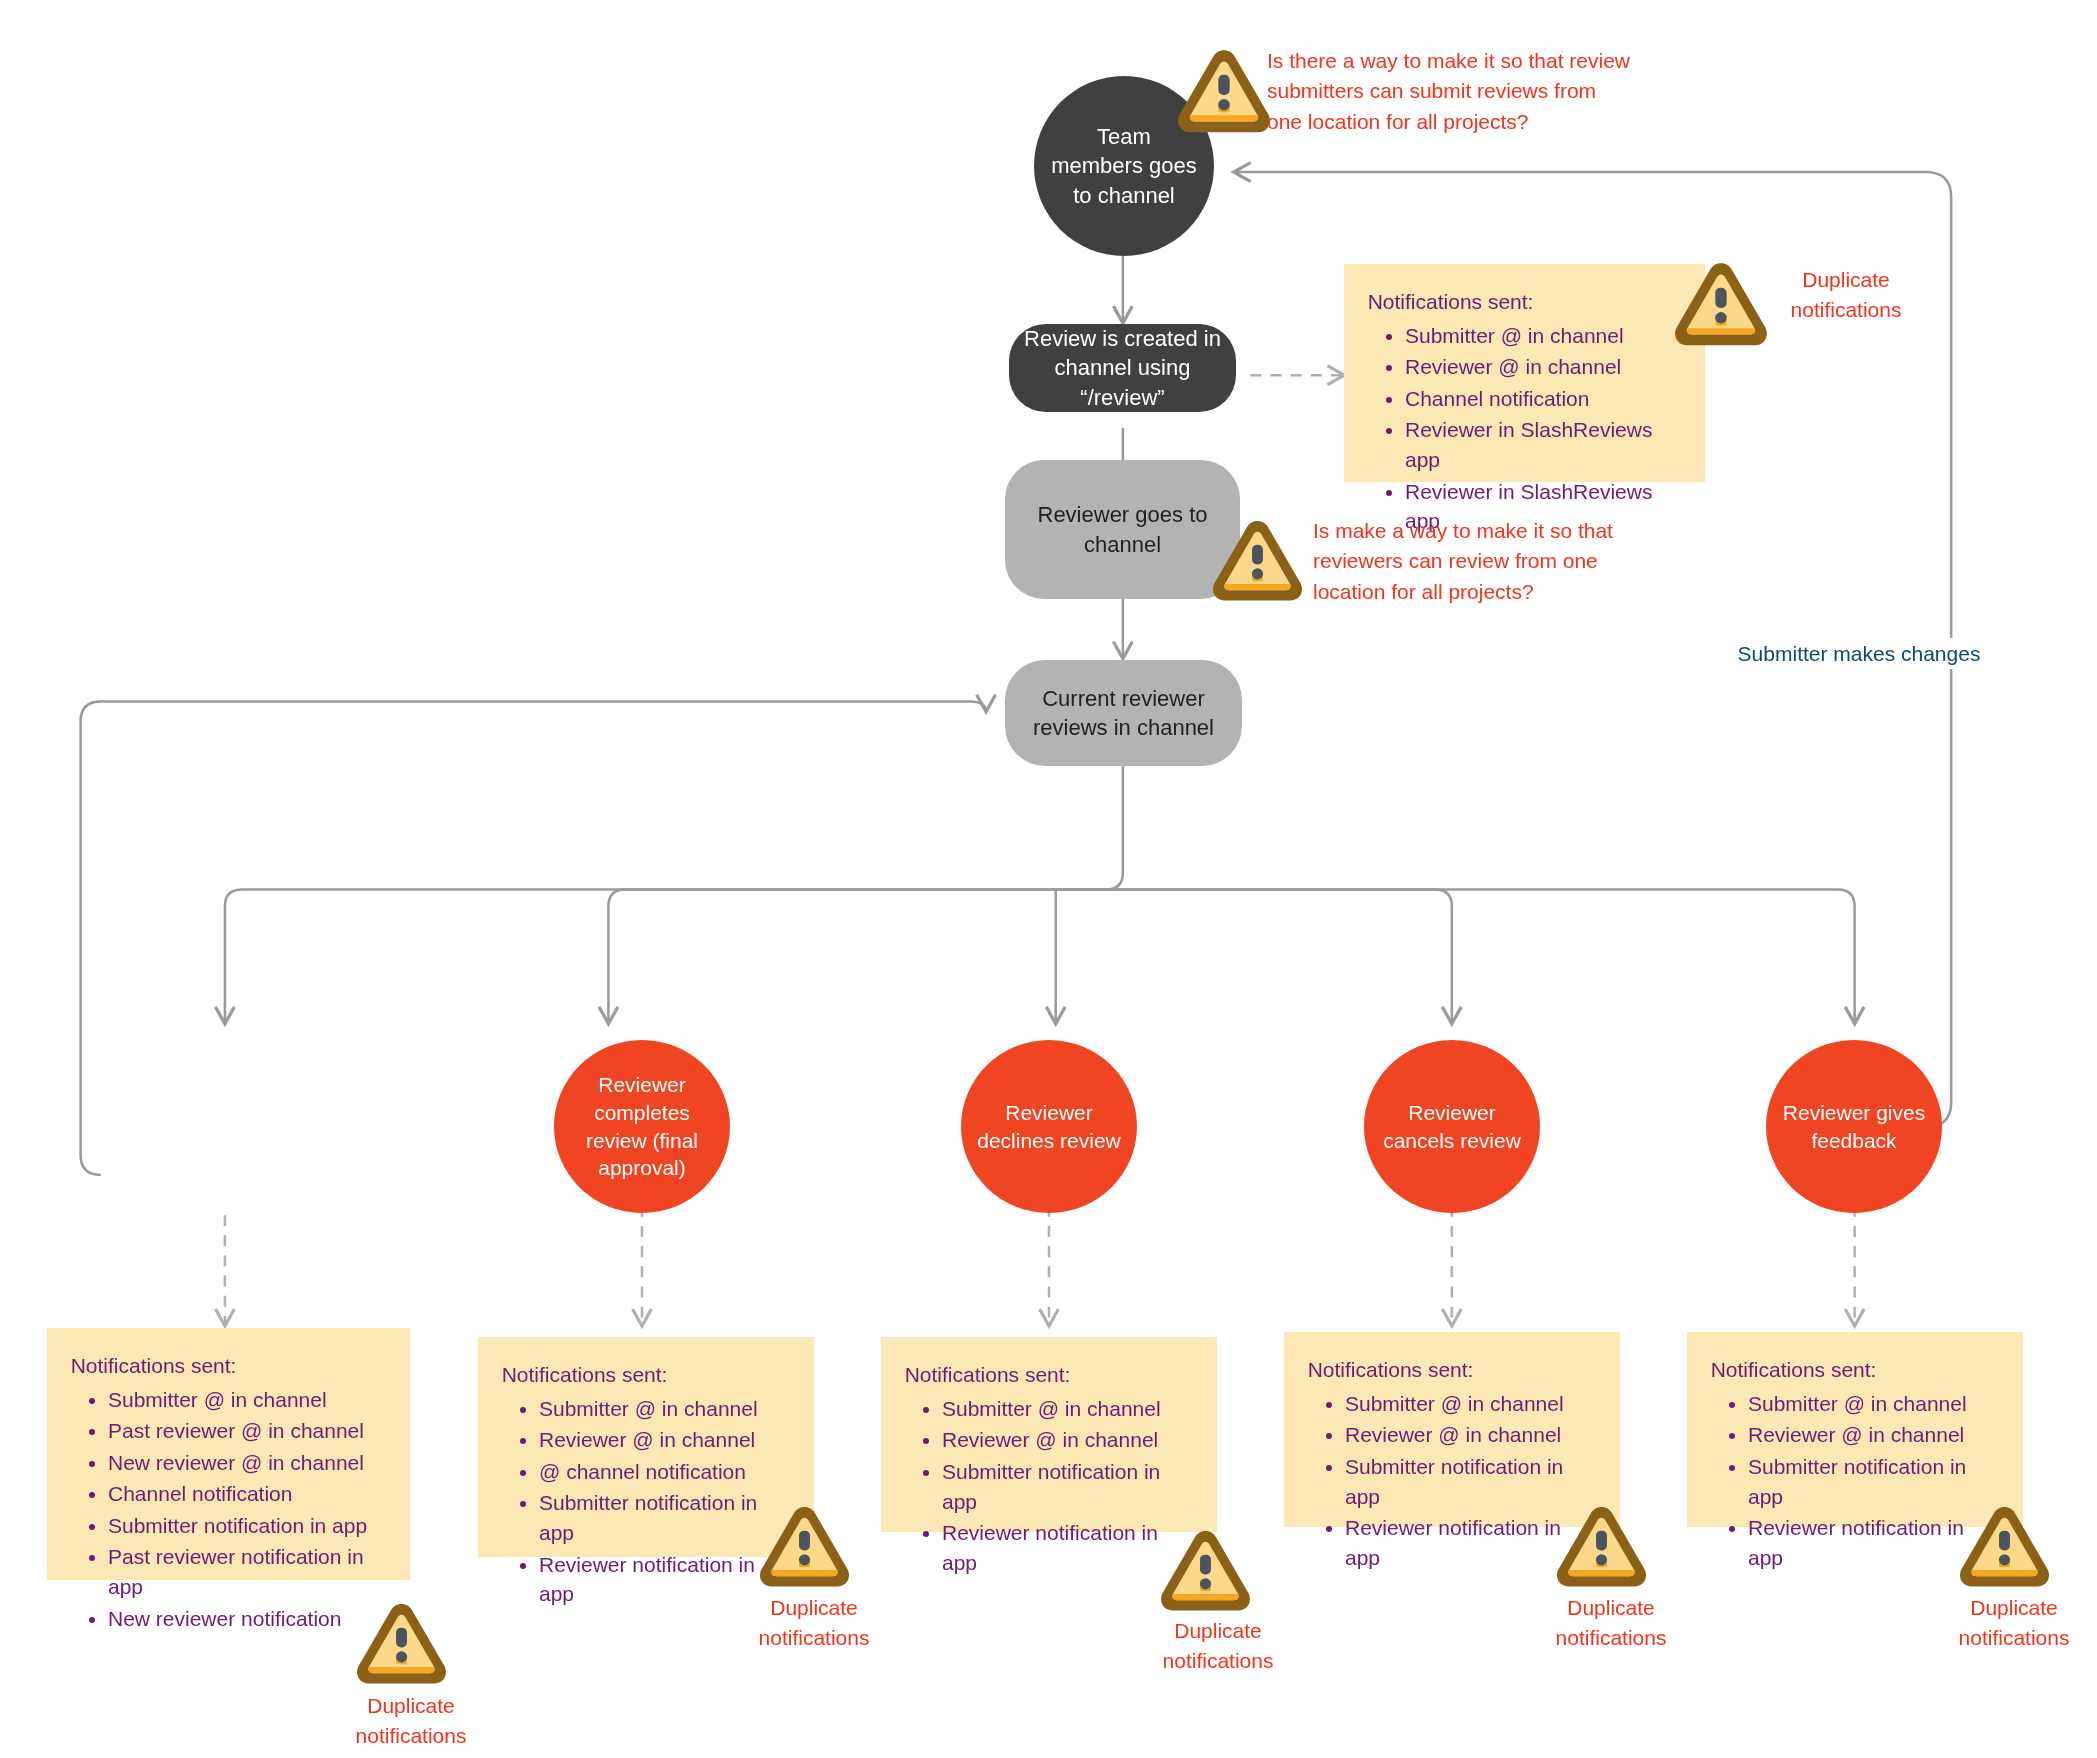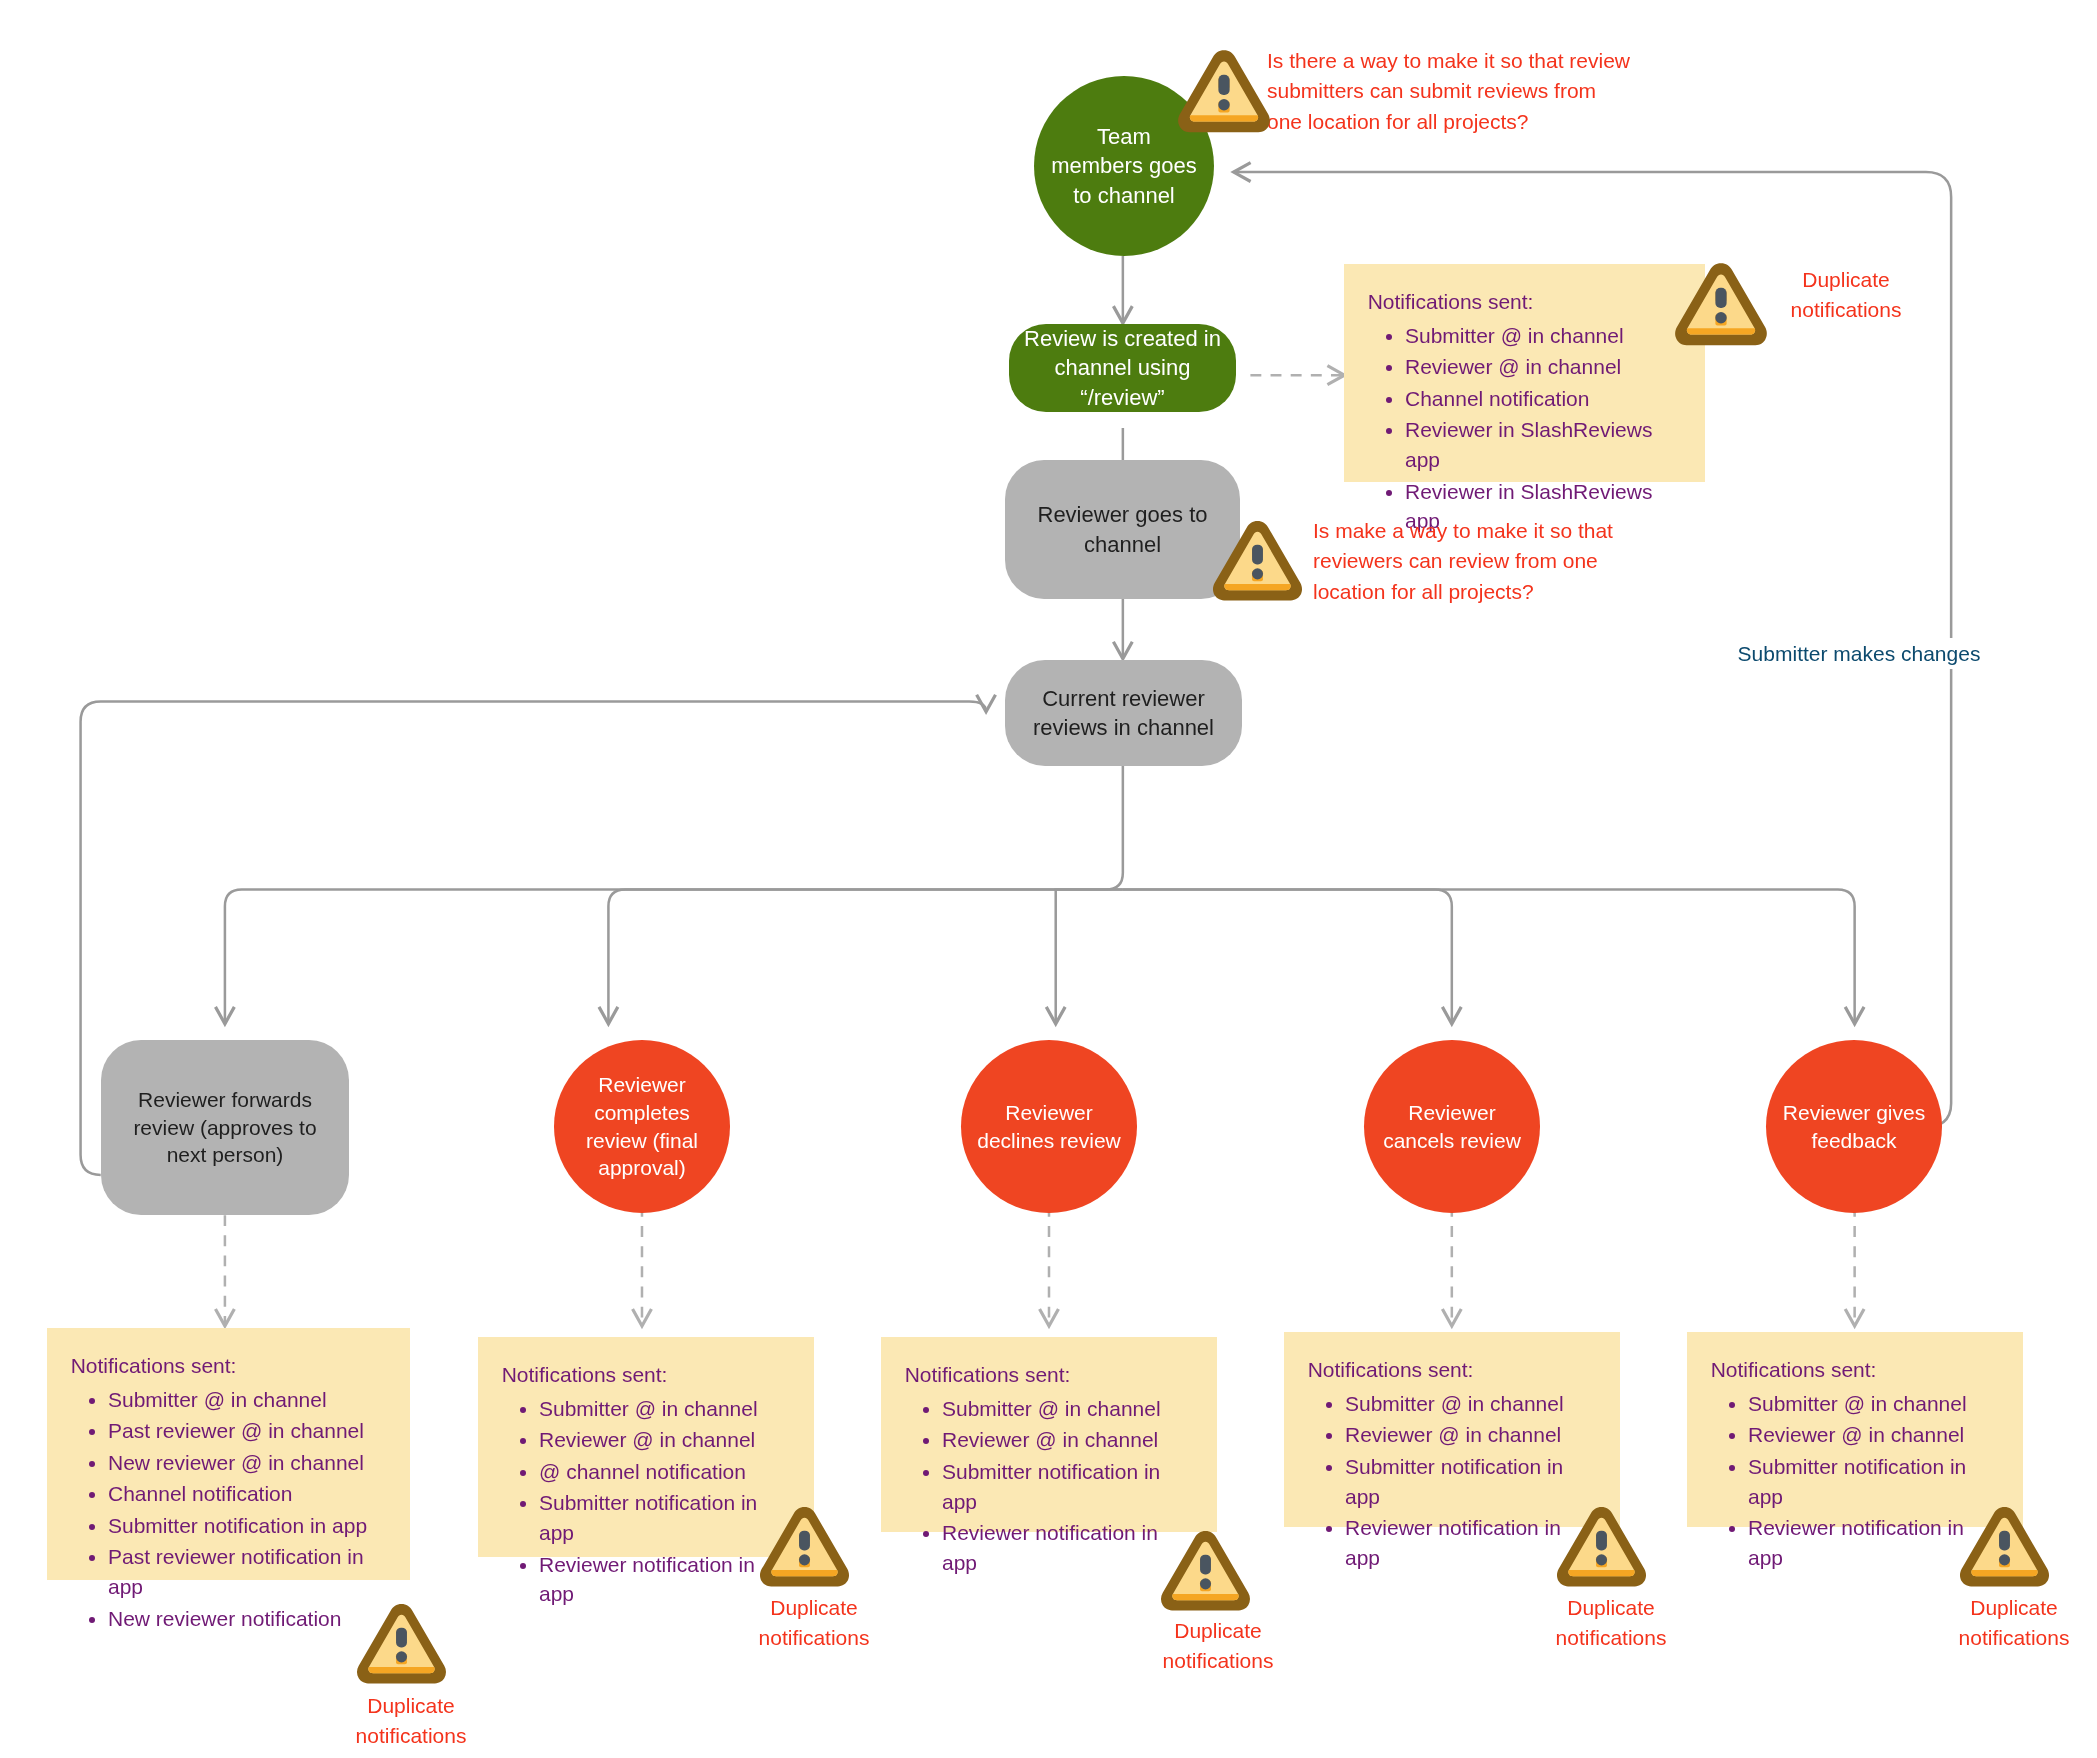--- a/index.html
+++ b/index.html
@@ -12,21 +12,21 @@
   #canvas{position:absolute;left:0;top:0;width:2098px;height:1759px;}
   #edges{position:absolute;left:0;top:0;width:2098px;height:1759px;pointer-events:none;}
 
   
   .node{
     position:absolute;display:flex;align-items:center;justify-content:center;
     text-align:center;box-sizing:border-box;line-height:1.32;
     color:#ffffff;z-index:4;
   }
   .node .lbl{display:block;width:100%;padding:0 8.4px;box-sizing:border-box;white-space:pre-line;}
-  .node.blue{background:#4d7c0f;}
+  .node.blue{background:#404040;}
   .node.grey{background:#b3b3b3;color:#1f1f1f;}
   .node.red{background:#ef4522;align-items:center;}
   .node.ellipse{border-radius:50%;}
   .node.rounded{border-radius:44px;}
   .node.rounded-sm{border-radius:39px;}
 
   
   .note{
     position:absolute;background:#fbe8b4;box-sizing:border-box;
     color:#701a75;z-index:3;padding:23.5px 22px 18.5px 22px;
@@ -108,25 +108,20 @@
   <div class="node grey rounded" style="left:1005px;top:460px;width:235px;height:139px;font-size:22px;border-radius:39px;">
     <span class="lbl">Reviewer goes to
 channel</span>
   </div>
 
   <div class="node grey rounded" style="left:1005px;top:660px;width:237px;height:106px;font-size:22px;border-radius:40px;align-items:center;">
     <span class="lbl">Current reviewer
 reviews in channel</span>
   </div>
 
-  <div class="node grey rounded-sm" style="left:101px;top:1040px;width:248px;height:175px;font-size:21px;border-radius:40px;">
-    <span class="lbl">Reviewer forwards
-review (approves to
-next person)</span>
-  </div>
 
   <div class="node red ellipse" style="left:554px;top:1040px;width:176px;height:173px;font-size:21px;">
     <span class="lbl">Reviewer
 completes
 review (final
 approval)</span>
   </div>
 
   <div class="node red ellipse" style="left:961px;top:1040px;width:176px;height:173px;font-size:21px;">
     <span class="lbl">Reviewer

